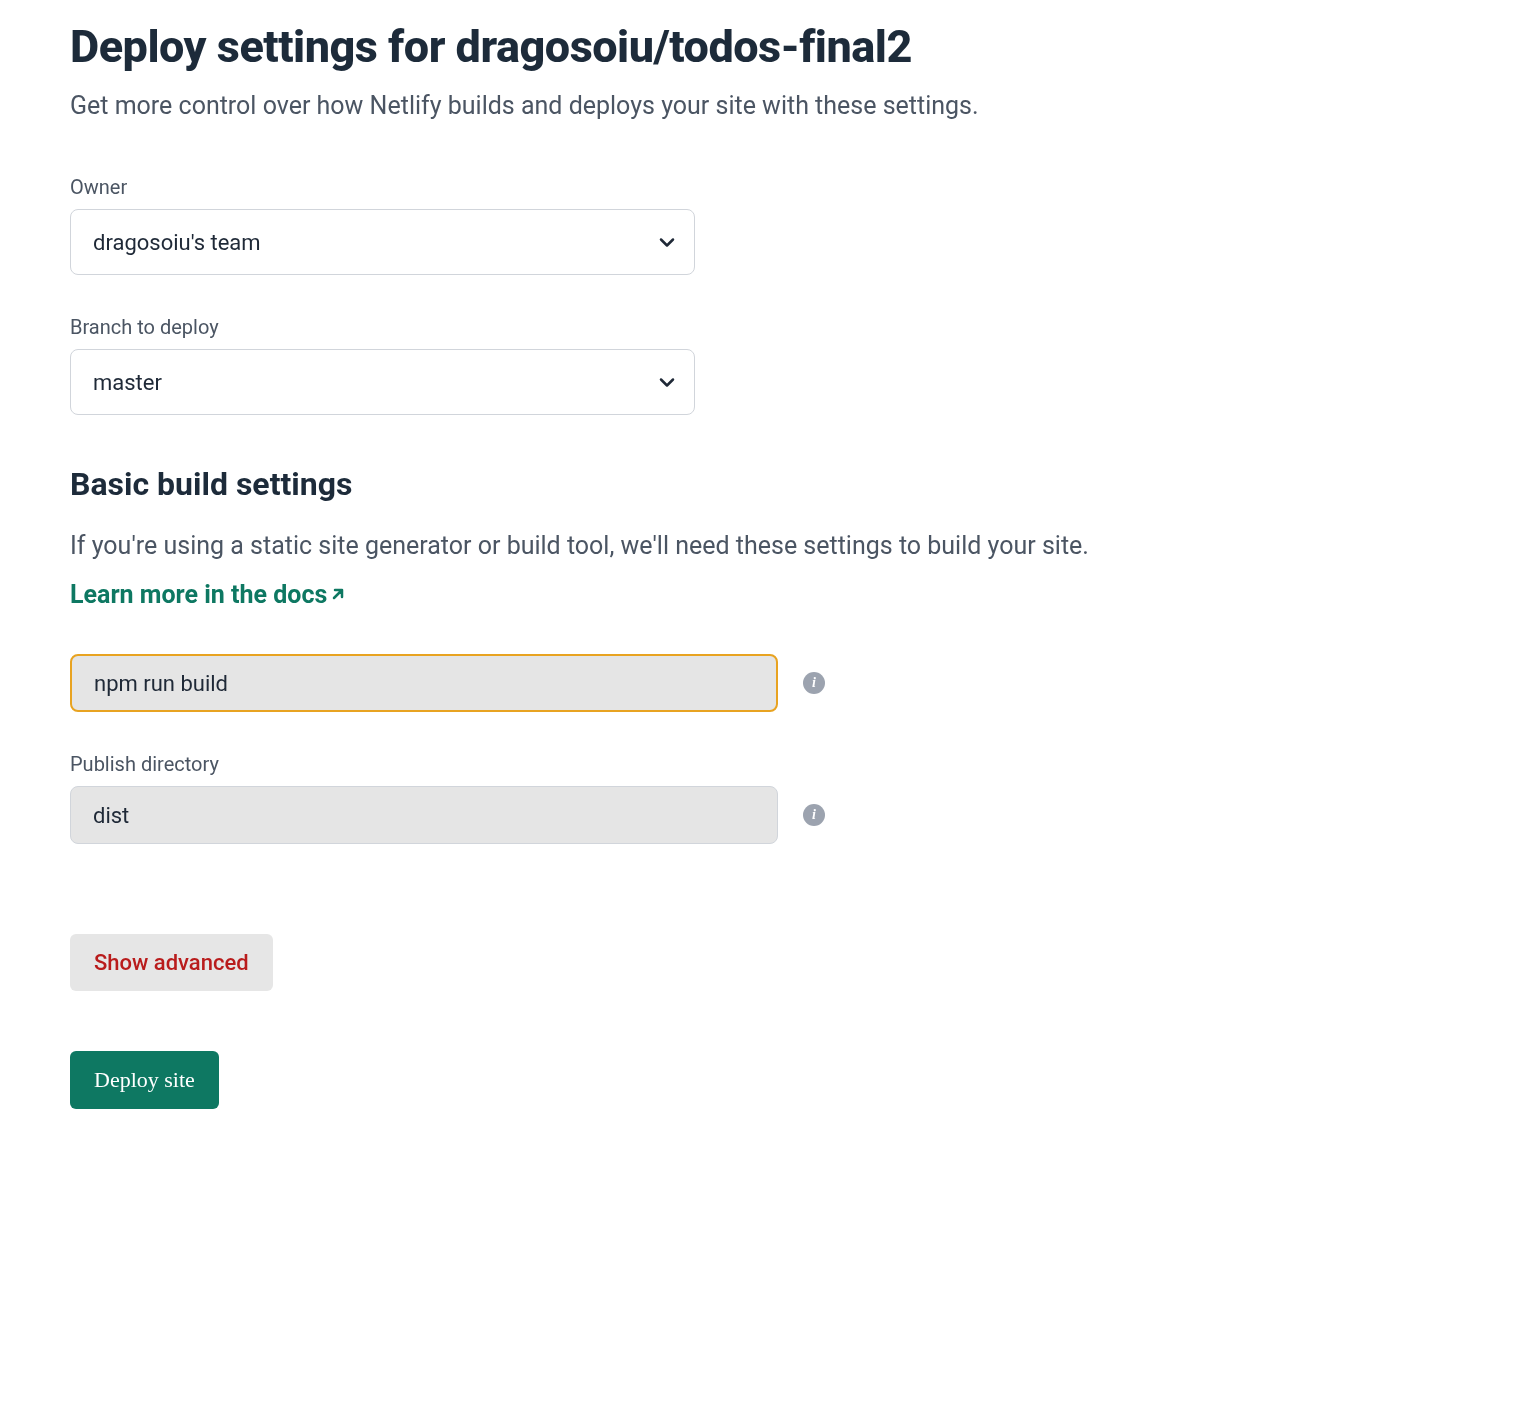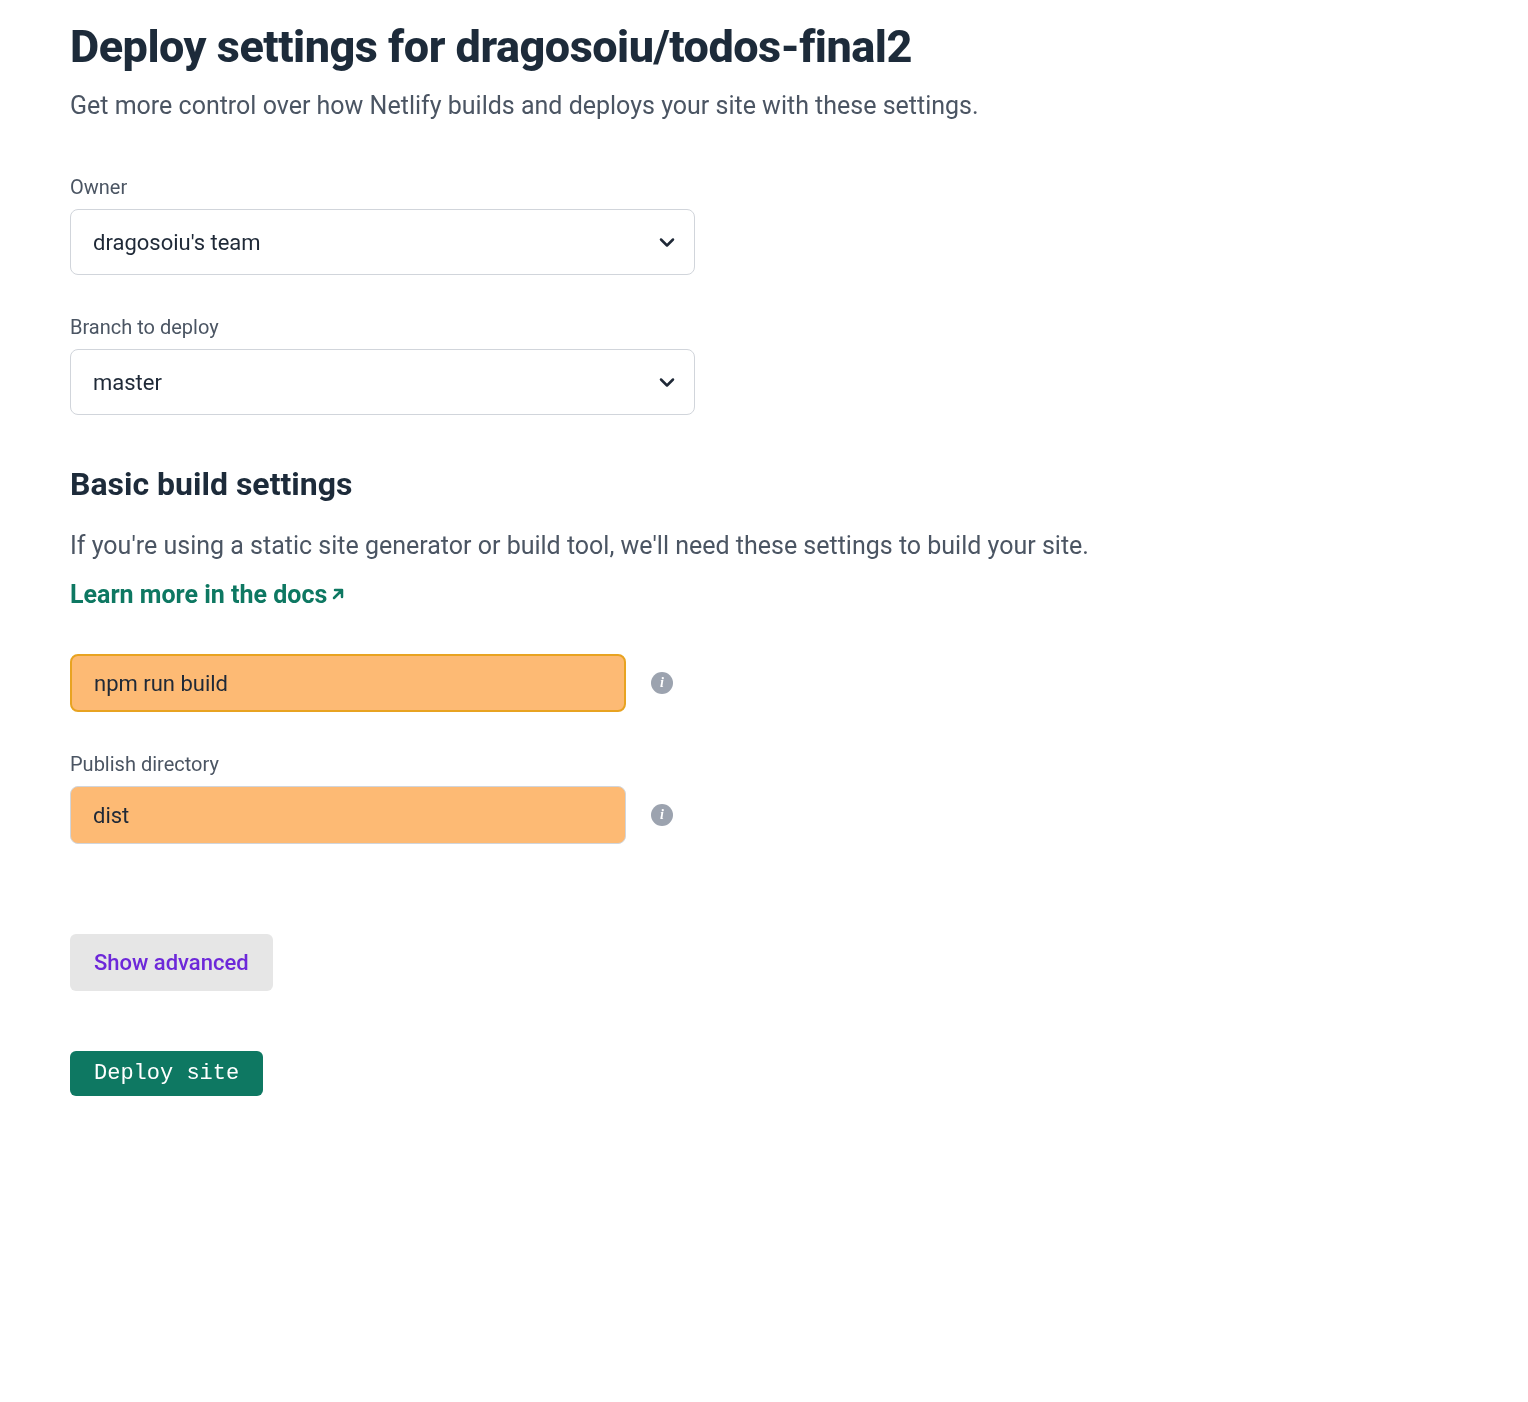--- a/index.html
+++ b/index.html
@@ -88,28 +88,28 @@
     }
     .external-icon {
       display: inline-block;
     }
     .text-input-row {
       display: flex;
       align-items: center;
       gap: 25px;
     }
     .text-input {
-      width: 556px;
+      width: 708px;
       height: 58px;
       border: 1px solid #d1d5db;
       border-radius: 8px;
       font-size: 22px;
       color: #1f2937;
       padding: 0 22px;
-      background: #fdba74;
+      background: #e5e5e5;
       font-family: inherit;
     }
     .text-input.highlighted {
       border: 2px solid #e8a321;
       outline: none;
     }
     .info-icon {
       width: 22px;
       height: 22px;
       border-radius: 50%;
@@ -127,36 +127,36 @@
       font-family: Georgia, serif;
       font-weight: bold;
     }
     .show-advanced-btn {
       margin-top: 50px;
       background: #e6e6e6;
       border: none;
       border-radius: 6px;
       padding: 16px 24px;
       font-size: 22px;
-      color: #6d28d9;
+      color: #b91c1c;
       font-weight: 500;
       cursor: pointer;
       font-family: inherit;
     }
     .deploy-btn {
       margin-top: 60px;
       background: #0e7862;
       border: none;
       border-radius: 6px;
-      padding: 10px 24px;
+      padding: 16px 24px;
       font-size: 22px;
       color: #ffffff;
       font-weight: 500;
       cursor: pointer;
-      font-family: Liberation Mono, monospace;
+      font-family: Liberation Serif, serif;
     }
   </style>
 </head>
 <body>
 
 
 
 <h1 class="page-title">Deploy settings for dragosoiu/todos-final2</h1>
 <p class="page-subtitle">Get more control over how Netlify builds and deploys your site with these settings.</p>
 

